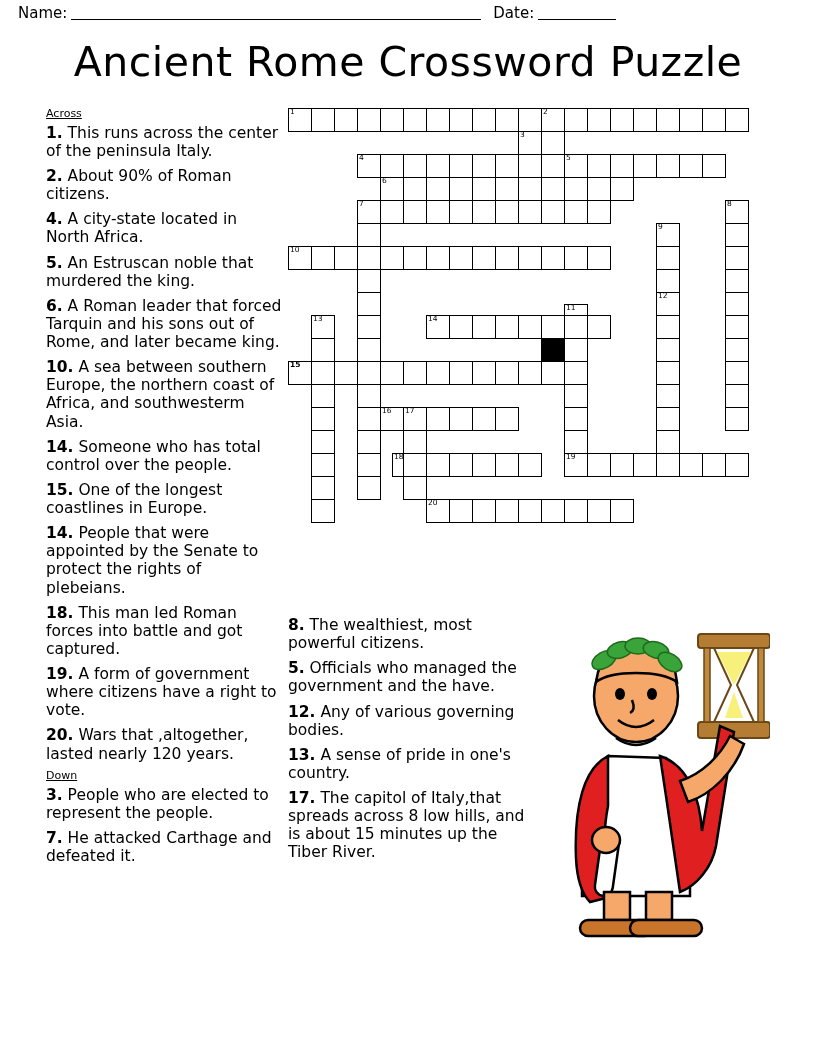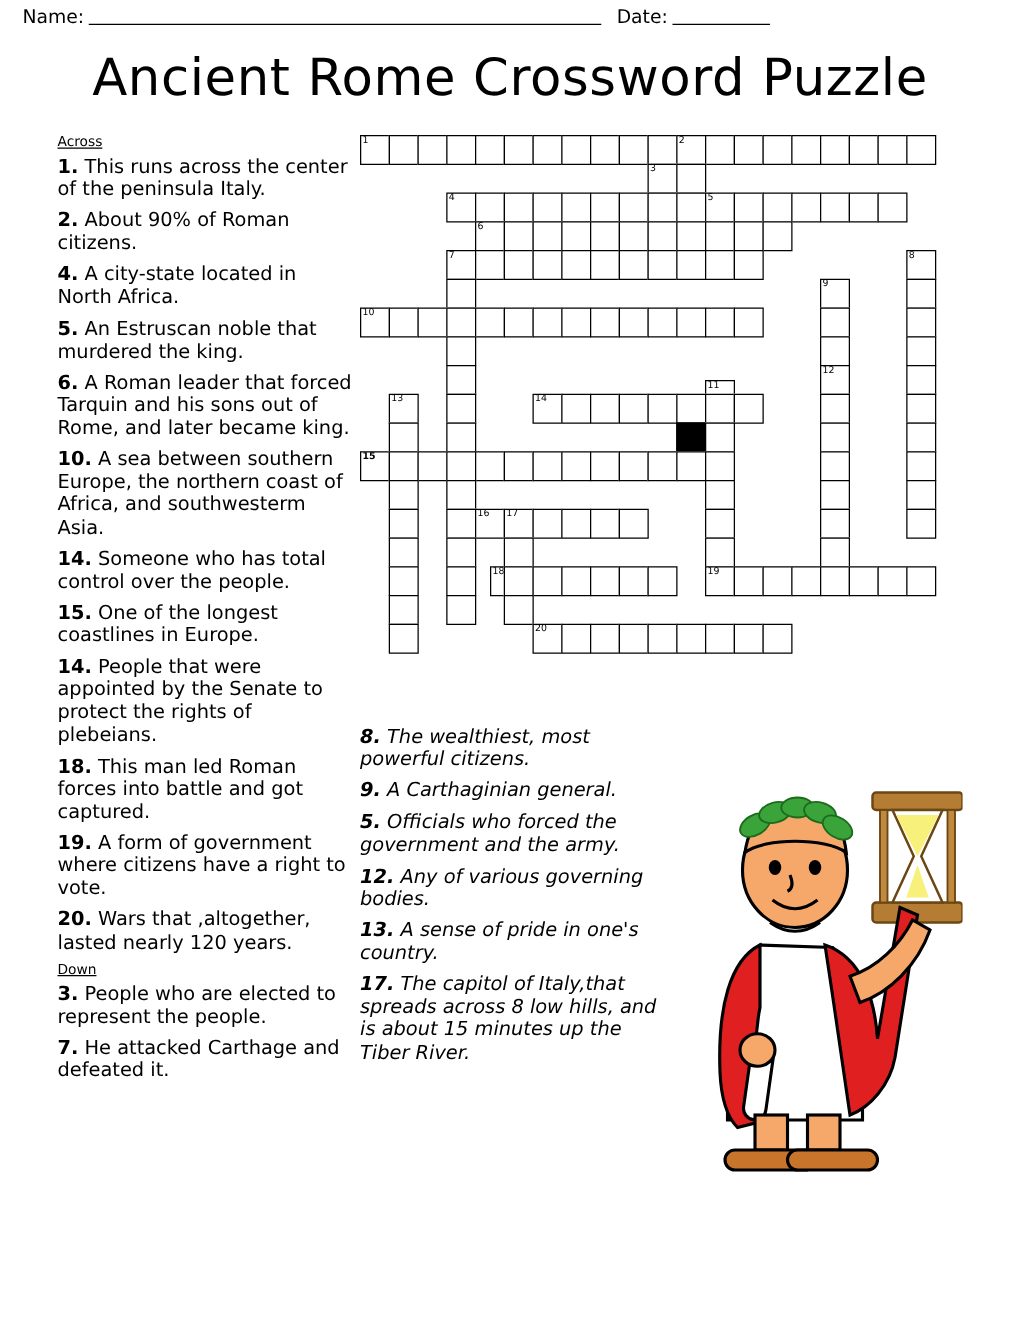--- a/index.html
+++ b/index.html
@@ -59,24 +59,23 @@
     position: absolute;
     font-size: 15.5px;
     line-height: 1.17;
   }
   #col-left {
     top: 108px;
     left: 46px;
     width: 238px;
   }
   #col-mid {
-    top: 580px;
+    top: 616px;
     left: 288px;
     width: 250px;
-    font-style: italic;
   }
   .section-head {
     font-weight: normal;
     text-decoration: underline;
     font-size: 11px;
     margin-bottom: 3px;
     display: block;
   }
   .clue {
     margin-bottom: 7px;
@@ -157,22 +156,21 @@
     <span class="section-head">Down</span>
     <div id="left-down">
         <div class="clue"><span class="num">3.</span><span> People who are elected to represent the people.</span></div>
         <div class="clue"><span class="num">7.</span><span> He attacked Carthage and defeated it.</span></div>
       </div>
   </div>
 
   <div class="clue-col" id="col-mid">
     <div id="mid-list">
         <div class="clue"><span class="num">8.</span><span> The wealthiest, most powerful citizens.</span></div>
-        <div class="clue"><span class="num">9.</span><span> A Carthaginian general.</span></div>
-        <div class="clue"><span class="num">5.</span><span> Officials who forced the government and the army.</span></div>
+        <div class="clue"><span class="num">5.</span><span> Officials who managed the government and the have.</span></div>
         <div class="clue"><span class="num">12.</span><span> Any of various governing bodies.</span></div>
         <div class="clue"><span class="num">13.</span><span> A sense of pride in one's country.</span></div>
         <div class="clue"><span class="num">17.</span><span> The capitol of Italy,that spreads across 8 low hills, and is about 15 minutes up the Tiber River.</span></div>
       </div>
   </div>
 
   <div id="grid-wrap">
       <div class="cell" style="left: 0px; top: 0px;">
         <span class="cnum">1</span>
       </div>

